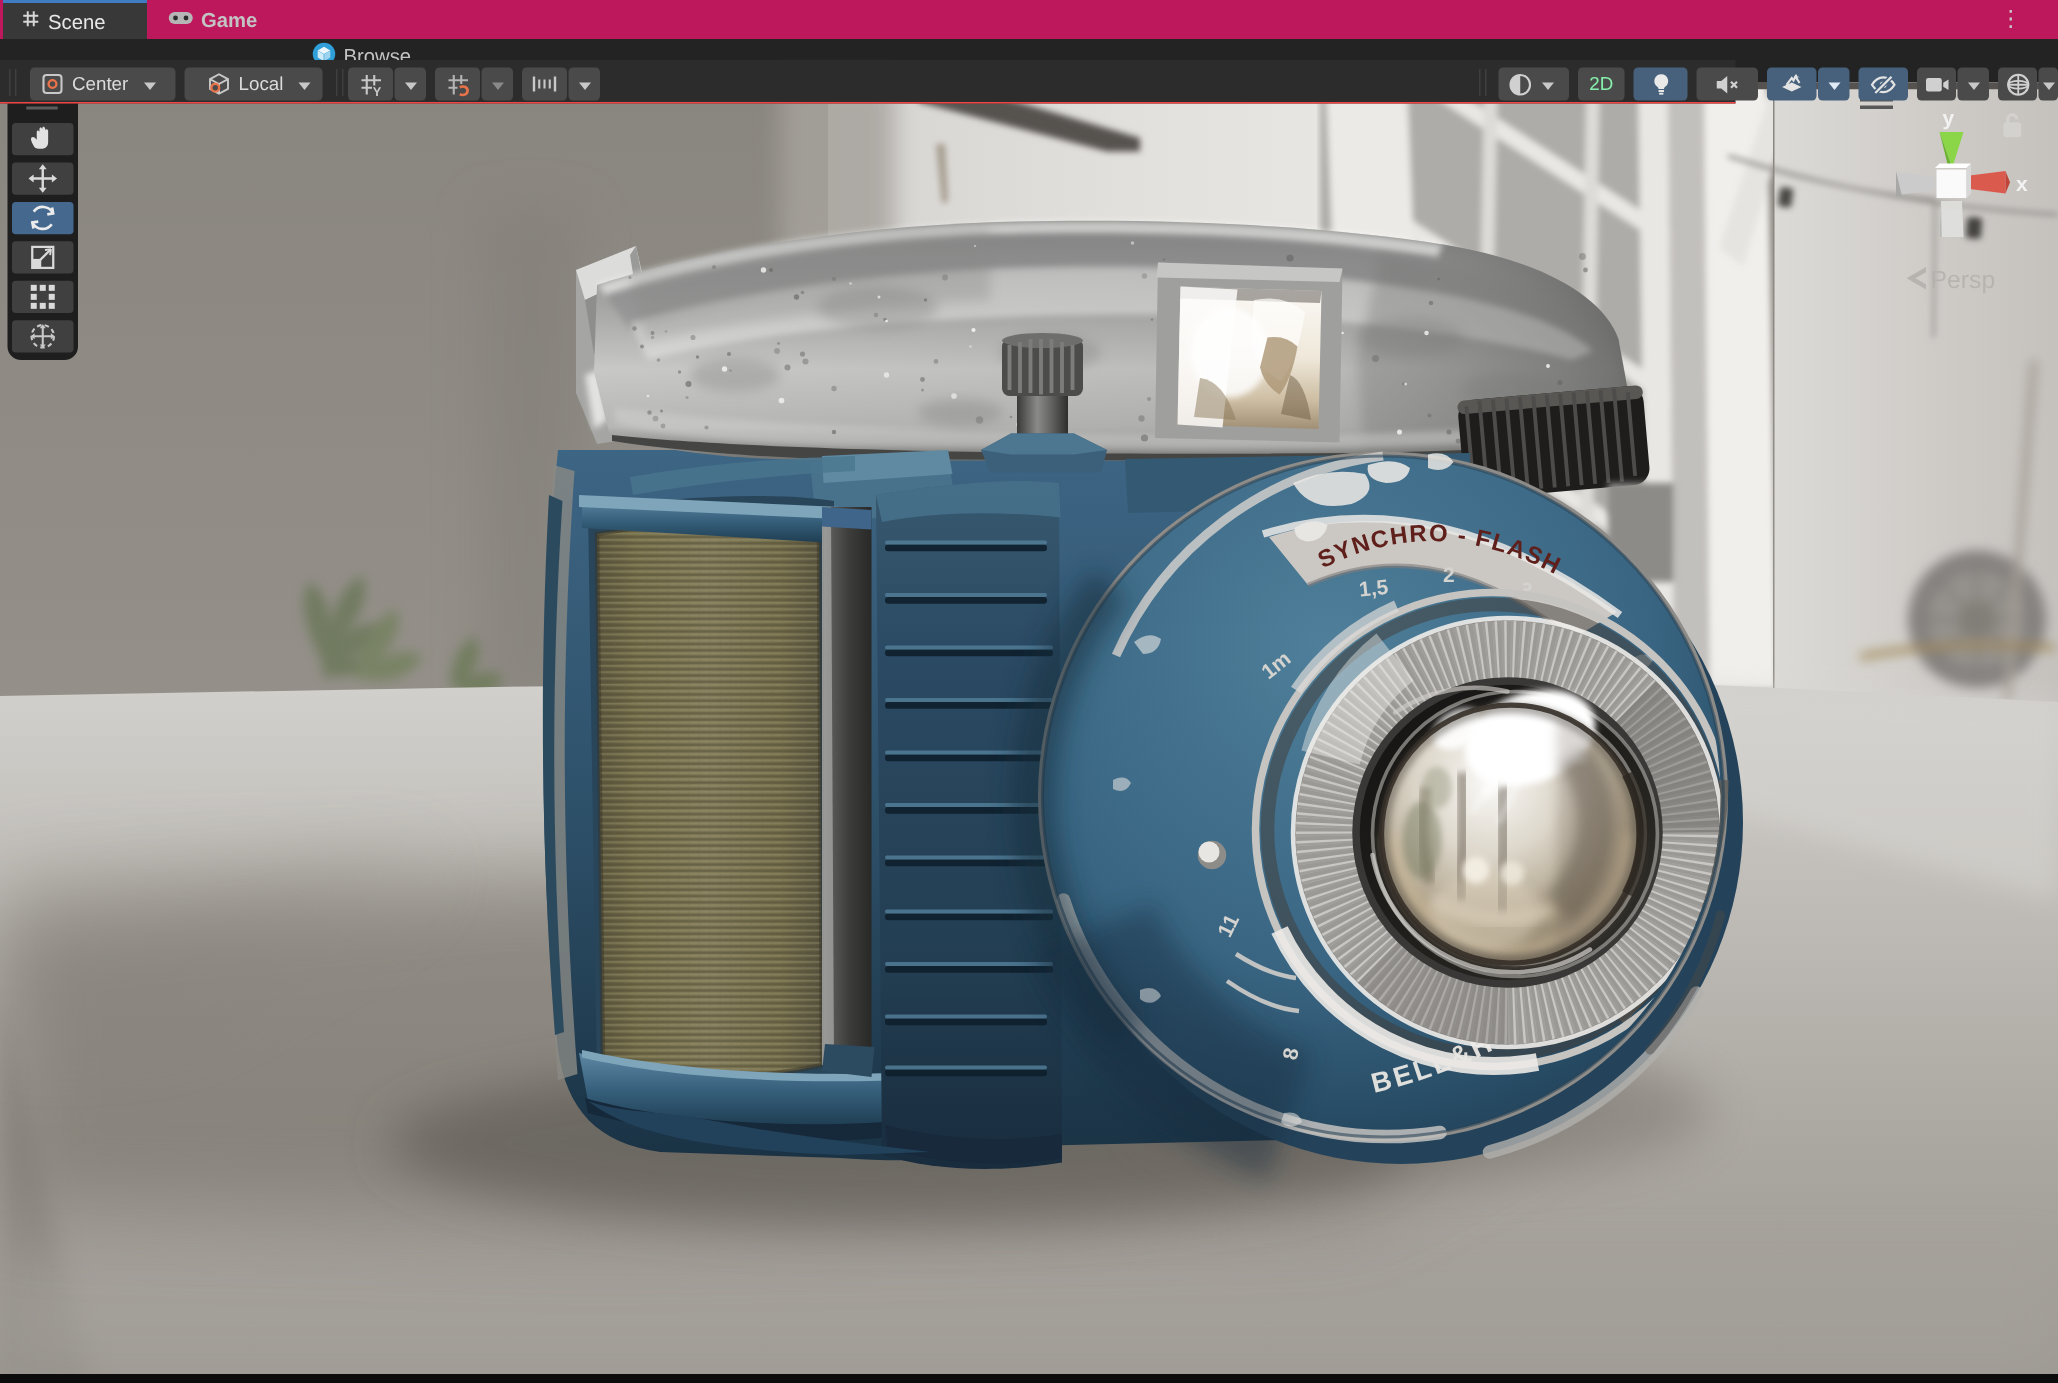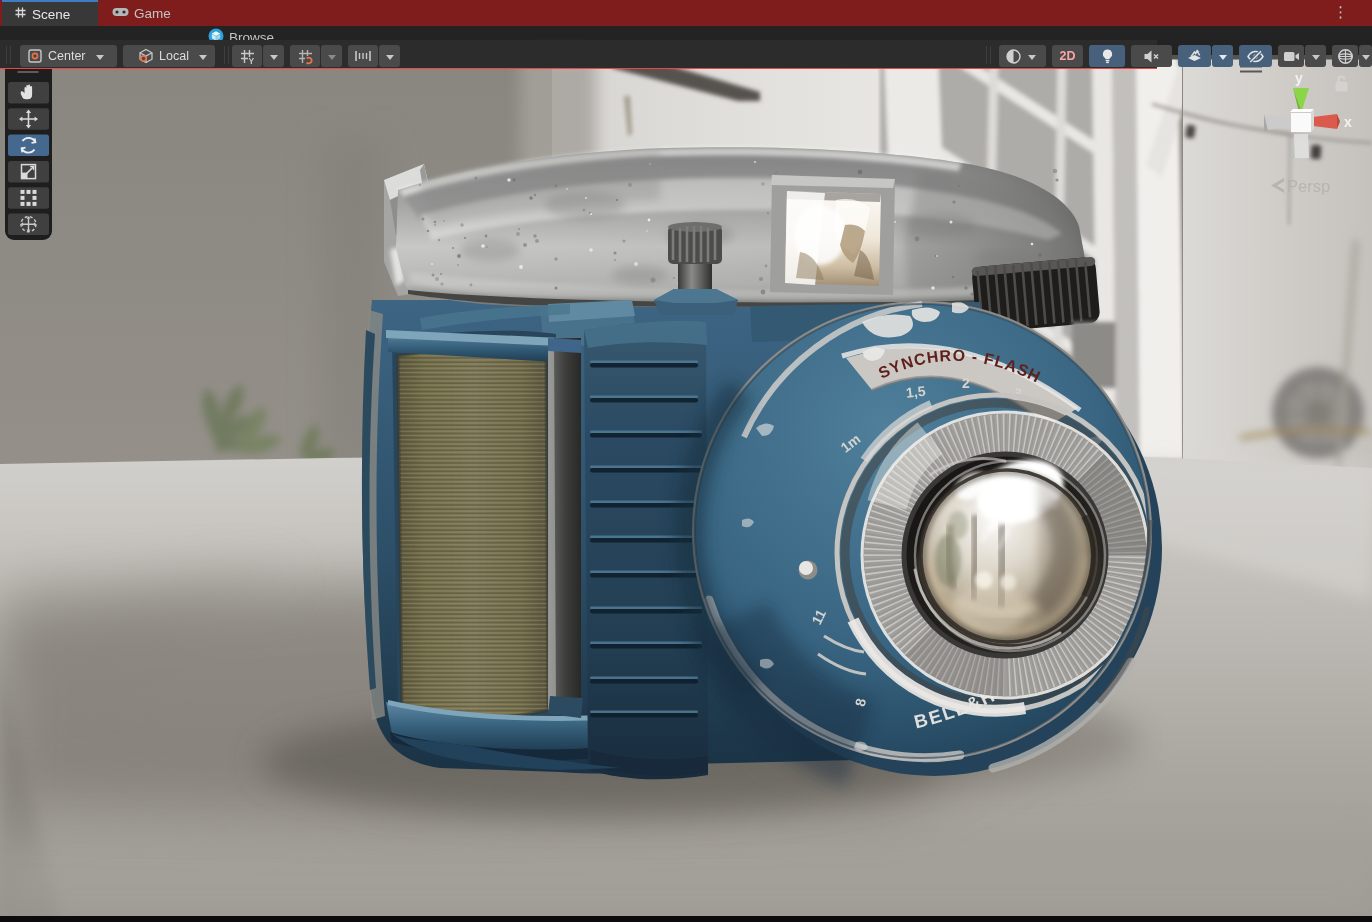--- a/index.html
+++ b/index.html
@@ -1,21 +1,21 @@
 <!DOCTYPE html>
 <html><head>
 <meta charset="utf-8">
 <style>
 html,body{margin:0;padding:0;width:1372px;height:922px;overflow:hidden;background:#232323;font-family:"Liberation Sans",sans-serif;}
 #stage{position:relative;width:1372px;height:922px;}
 
-#tabbar{position:absolute;left:0;top:0;width:1372px;height:26px;background:#7f1d1d;}
+#tabbar{position:absolute;left:0;top:0;width:1372px;height:26px;background:#be185d;}
 .tab{position:absolute;top:0;height:26px;display:flex;align-items:center;color:#c3c3c3;font-size:13.5px;}
 #tab-scene{left:2px;width:96px;background:#383838;border-top:2px solid #3f7cc1;box-sizing:border-box;color:#e8e8e8;padding-left:12px;}
-#tab-game{left:104px;padding-left:8px;}
+#tab-game{left:104px;padding-left:8px;font-weight:bold;}
 #tab-browse{left:200px;padding-left:8px;margin-top:24px;}
 .tabicon{margin-right:5px;display:inline-block;}
 #kebab{position:absolute;right:24px;top:3px;color:#c8c8c8;font-size:15px;letter-spacing:0;}
 
 #toolbar{position:absolute;left:0;top:40px;width:1157px;height:29px;background:#2c2c2c;border-bottom:1px solid #ef4444;box-sizing:border-box;}
 .tbtn{position:absolute;top:5px;height:22px;background:#4a4a4a;border-radius:3px;display:flex;align-items:center;justify-content:center;color:#dcdcdc;font-size:12.5px;}
 .sep{position:absolute;top:6px;width:1px;height:18px;background:#3e3e3e;}
 .caret{width:0;height:0;border-left:4.5px solid transparent;border-right:4.5px solid transparent;border-top:5px solid #c8c8c8;display:inline-block;margin:2px 0 0 0;}
 </style>
 </head>
@@ -677,21 +677,21 @@
 
     <div class="sep" style="left:986px"></div>
       <div class="sep" style="left:990px"></div>
     <div class="tbtn" style="left:999px;width:47px;justify-content:flex-start;padding-left:6px;box-sizing:border-box;">
       <svg width="17" height="17" viewBox="0 0 17 17">
           <circle cx="8.5" cy="8.5" r="6.5" fill="none" stroke="#d0d0d0" stroke-width="1.4"></circle>
           <path d="M8.5 2a6.5 6.5 0 0 0 0 13Z" fill="#d0d0d0"></path>
         </svg>
       <span class="caret" style="margin-left:6px"></span>
     </div>
-    <div class="tbtn" style="left:1052px;width:31px;font-weight:bold;color:#fca5a5;">2D</div>
+    <div class="tbtn" style="left:1052px;width:31px;font-weight:normal;color:#86efac;">2D</div>
     <div class="tbtn" style="left:1089px;width:36px;background:#47617c;">
       <svg width="15" height="16" viewBox="0 0 15 16">
           <path d="M7.5 1.5a4.6 4.6 0 0 1 2.6 8.4c-.5.4-.8.9-.8 1.4H5.7c0-.5-.3-1-.8-1.4A4.6 4.6 0 0 1 7.5 1.5Z" fill="#e9e9e9"></path>
           <rect x="5.7" y="12" width="3.6" height="1.4" fill="#e9e9e9"></rect>
           <rect x="6.1" y="13.9" width="2.8" height="1.2" fill="#e9e9e9"></rect>
         </svg>
     </div>
     <div class="tbtn" style="left:1131px;width:41px;">
       <svg width="17" height="15" viewBox="0 0 17 15">
           <path d="M1.5 5h3l4-3.4v11.8L4.5 10h-3Z" fill="#d0d0d0"></path>

